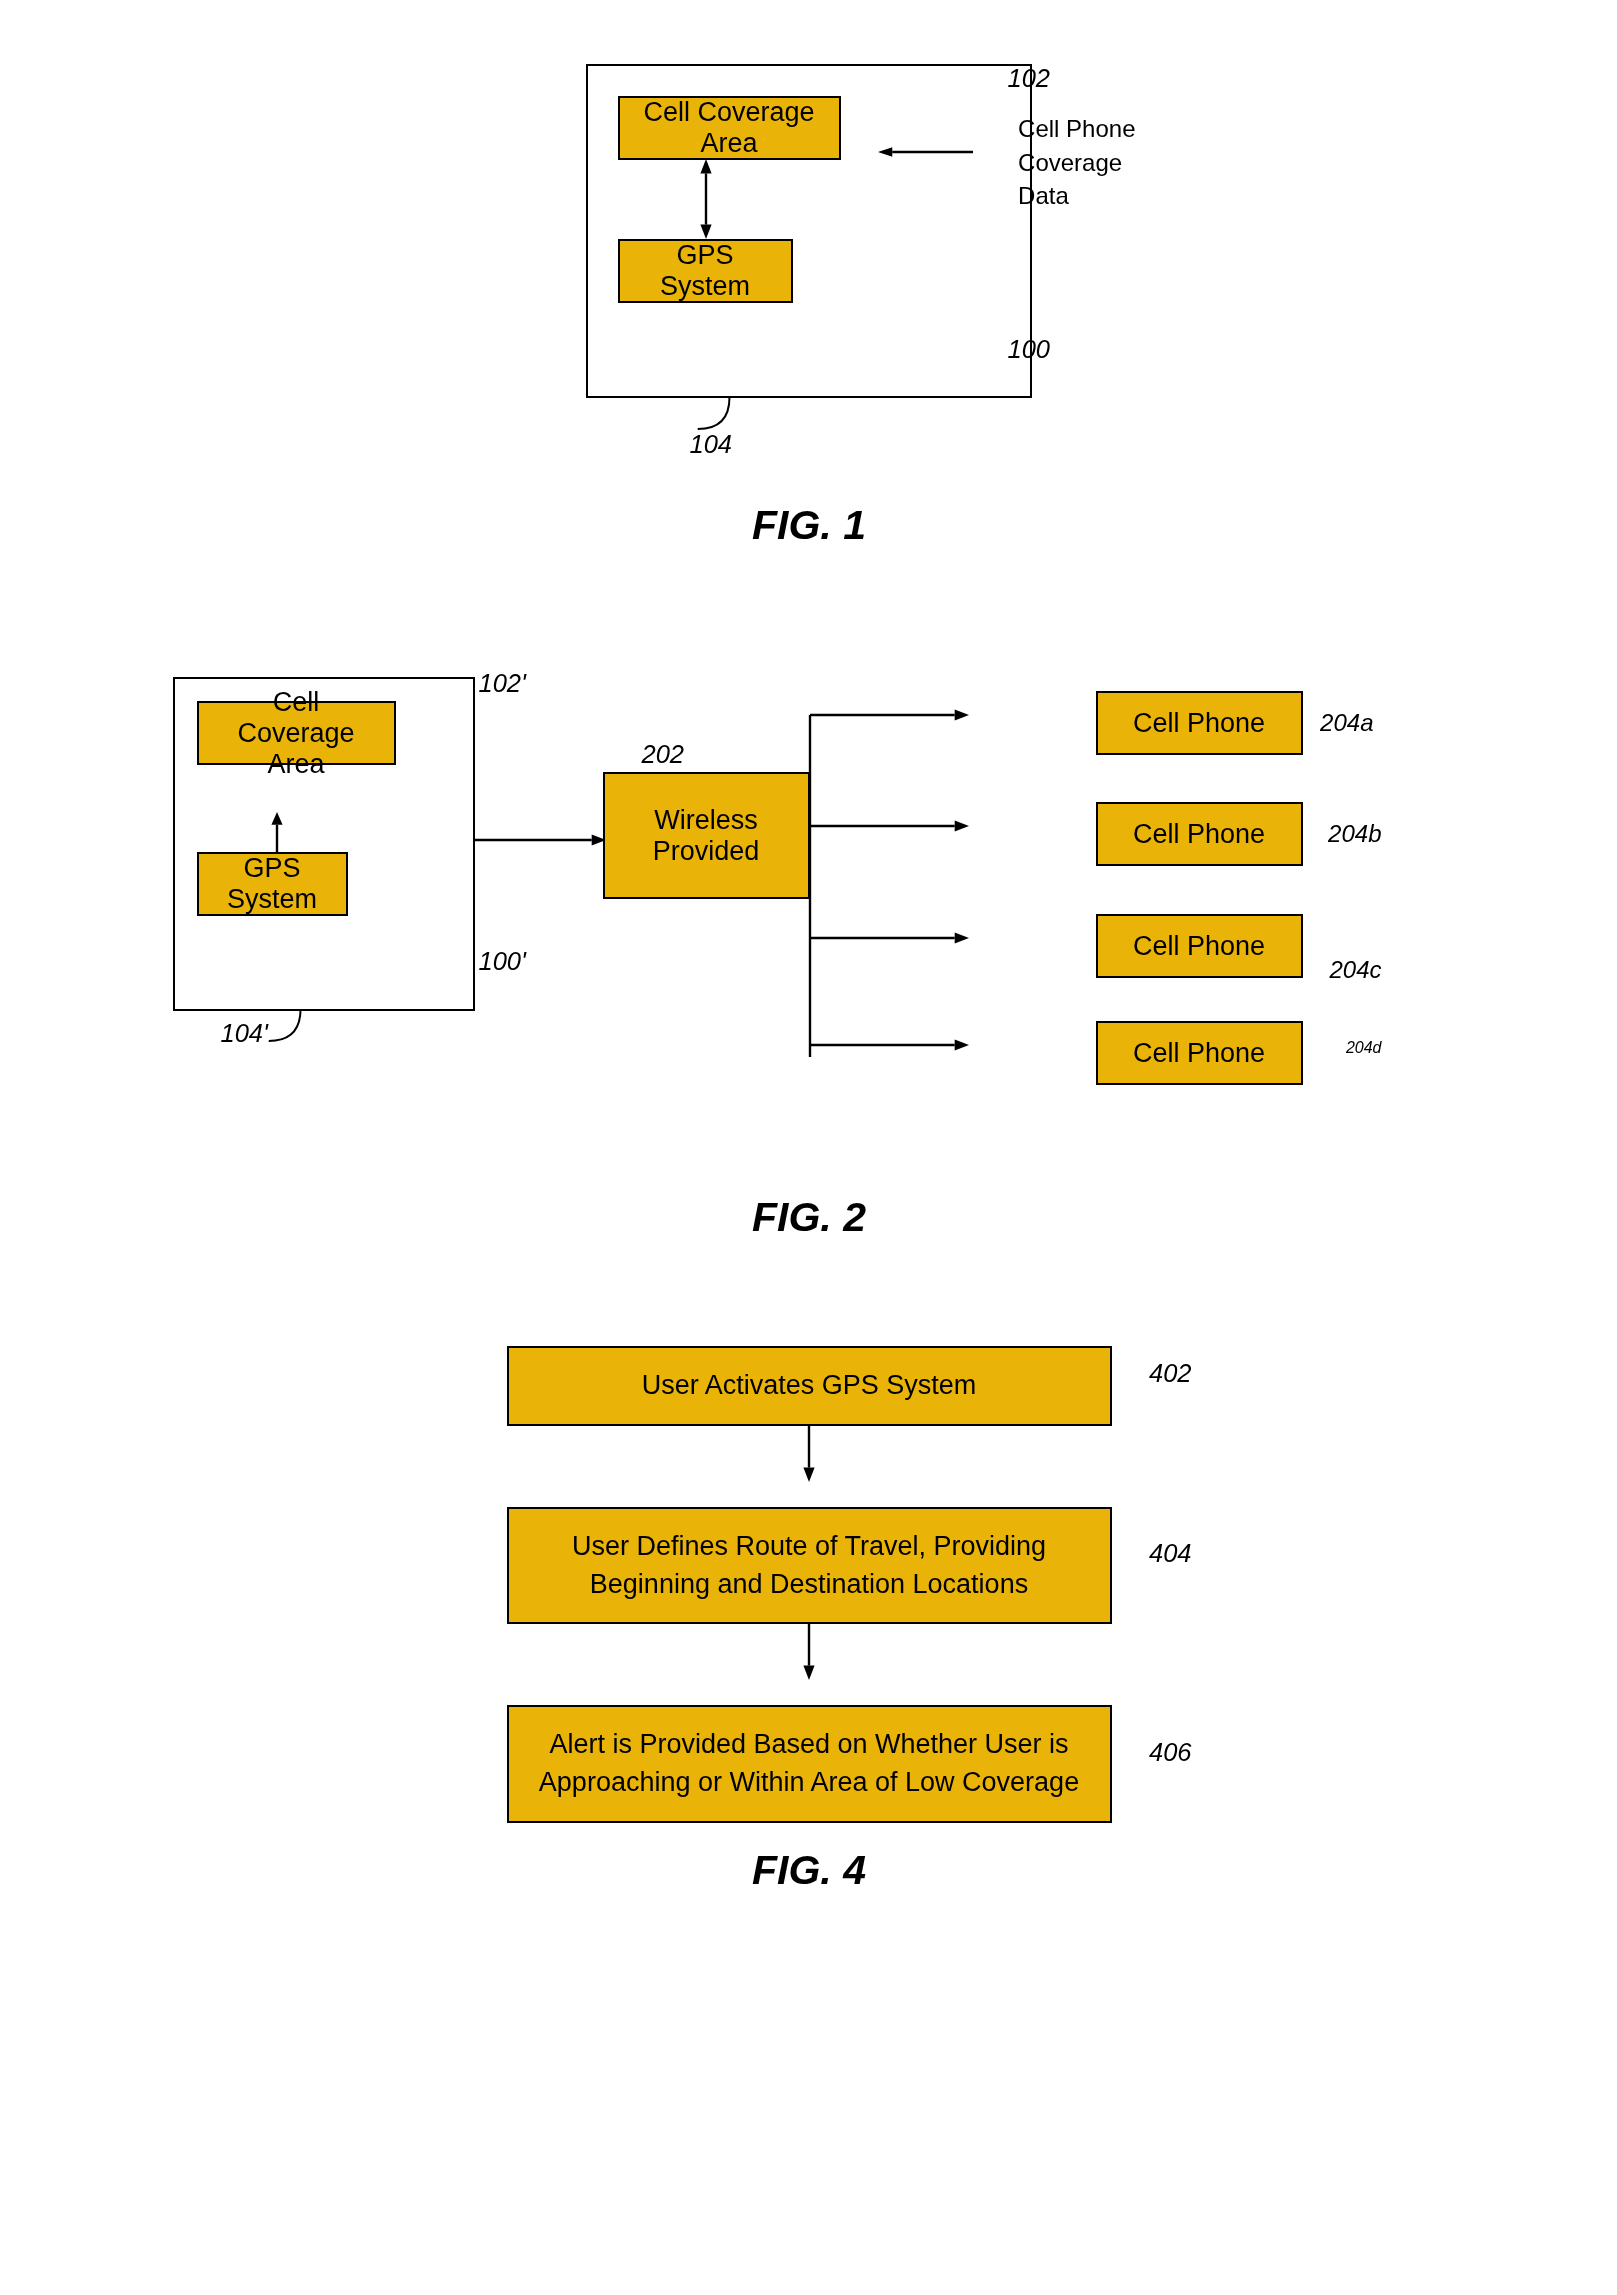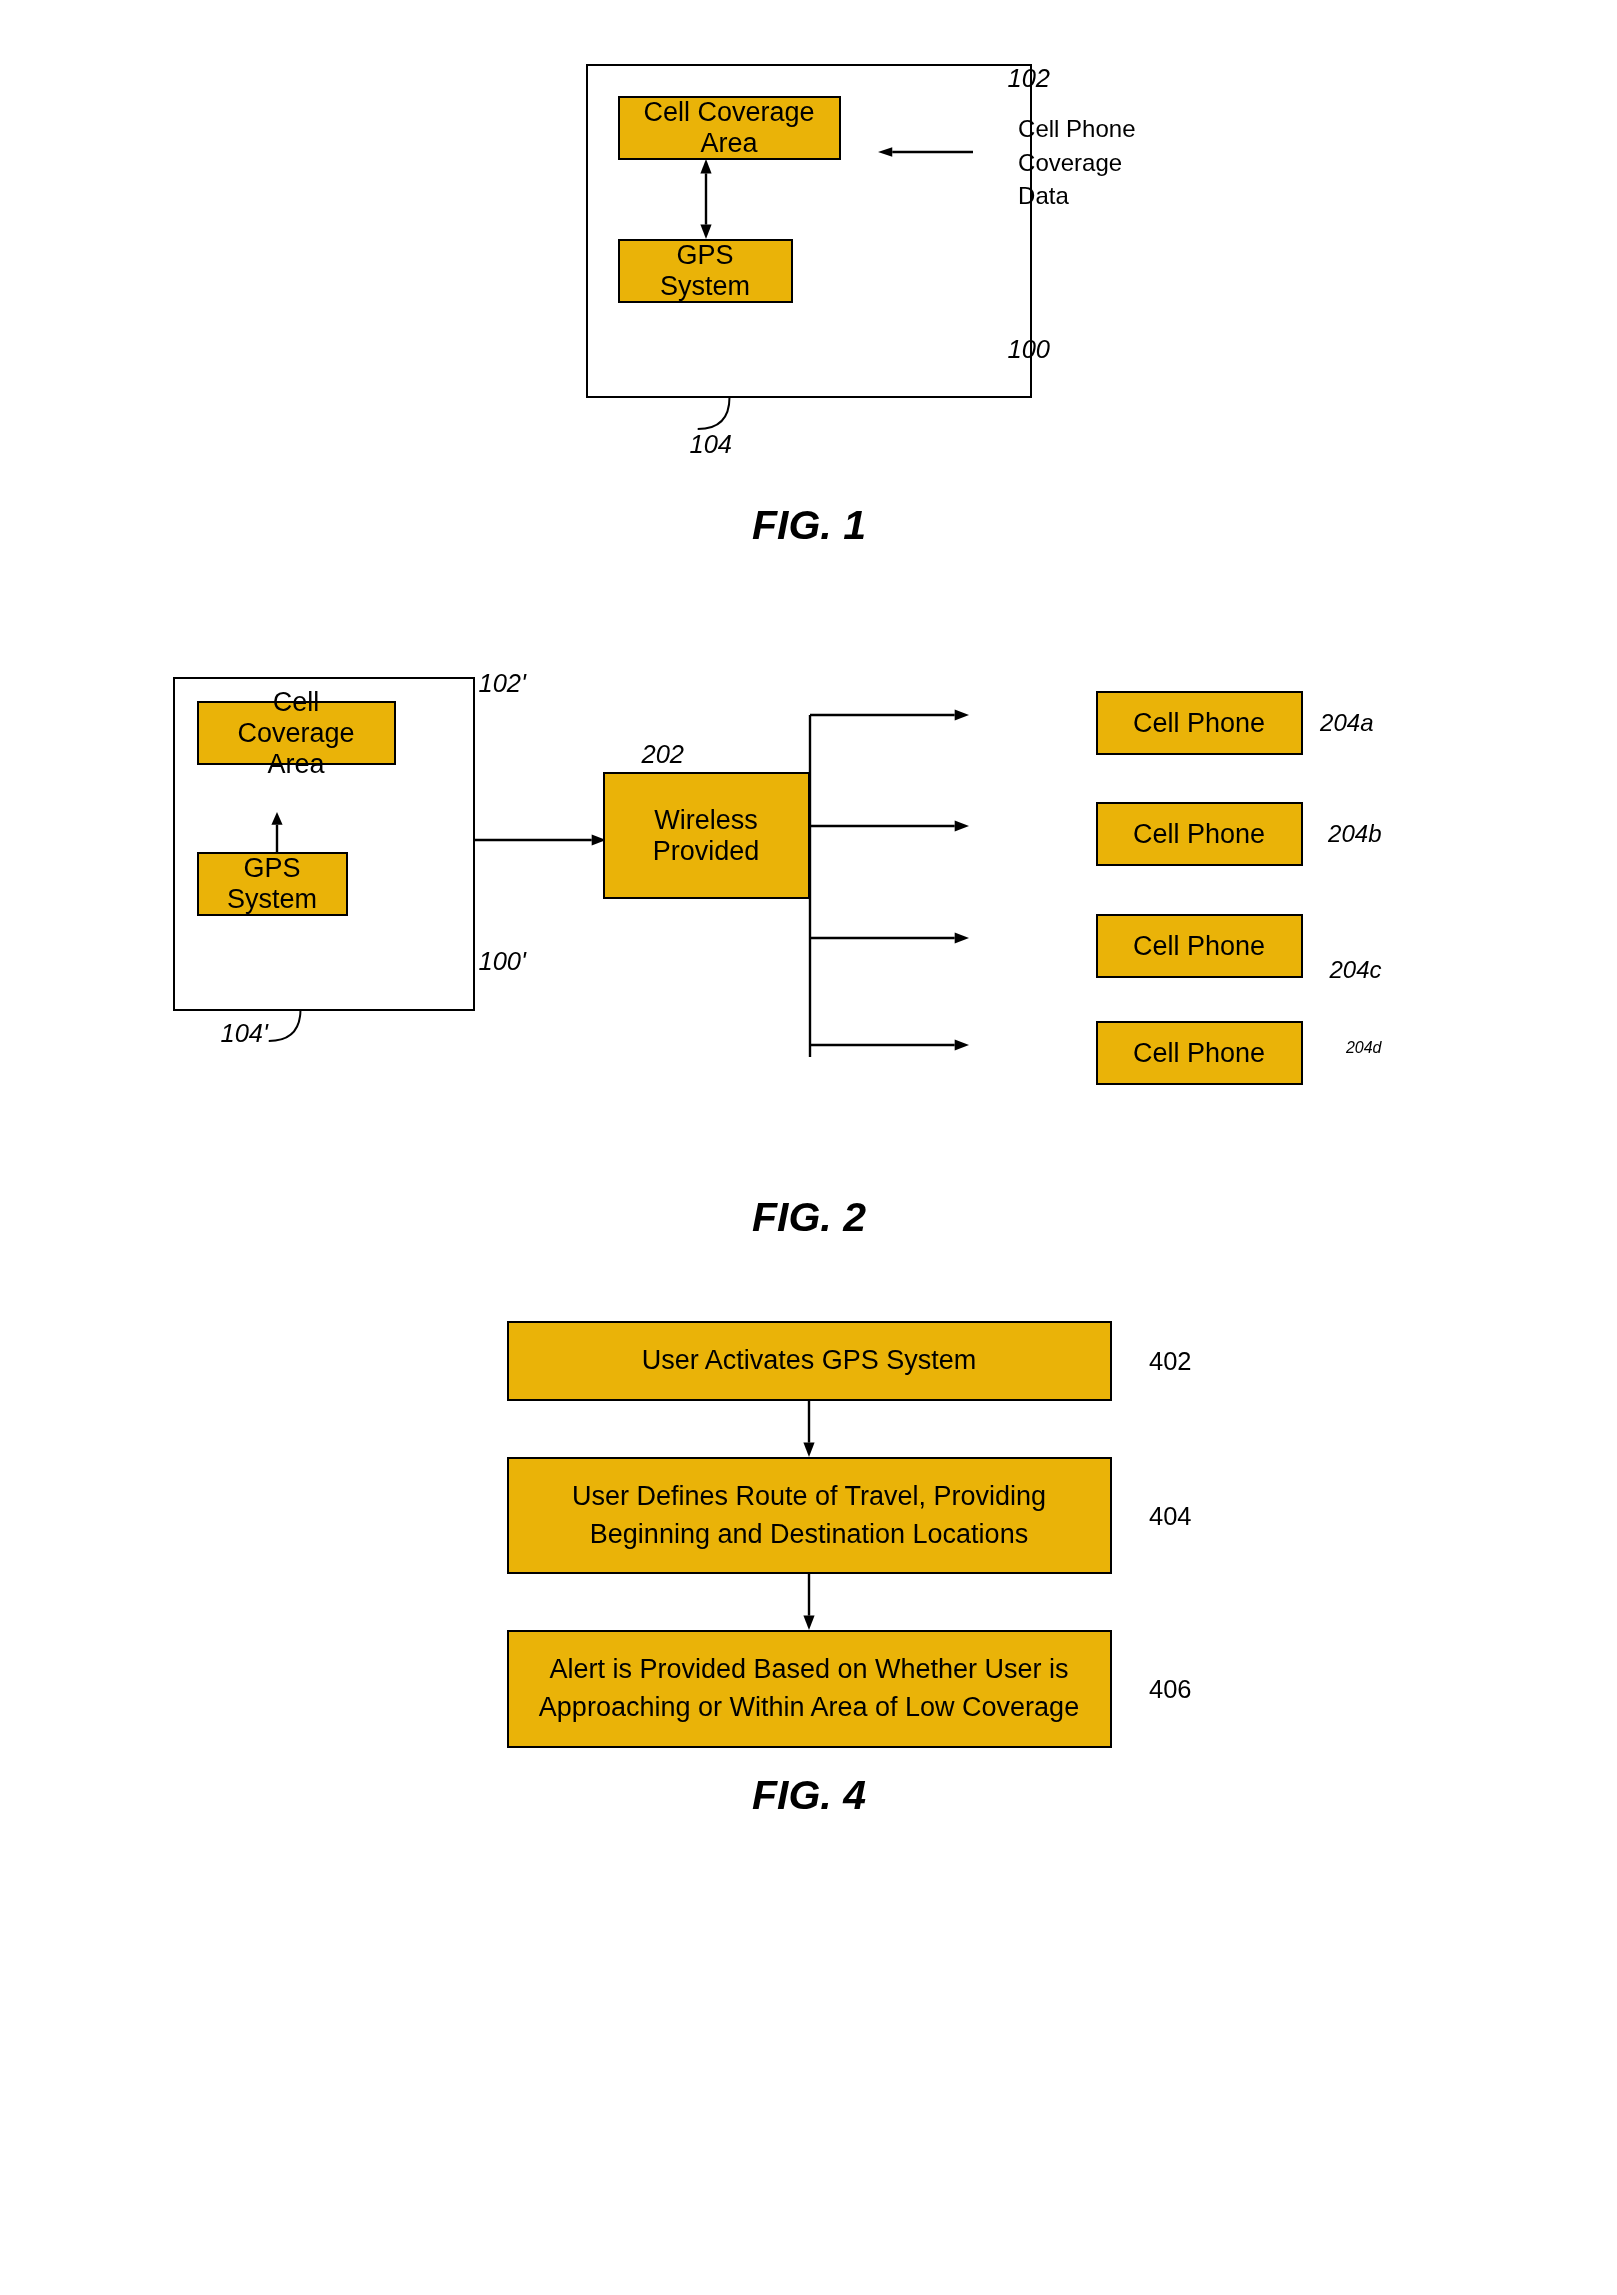--- a/index.html
+++ b/index.html
@@ -190,28 +190,30 @@
       position: relative;
       width: 605px;
     }
 
     .fig4-box {
       width: 100%;
       font-size: 27px;
       padding: 19px 24px;
       text-align: center;
       line-height: 1.4;
+      margin-top: 25px;
     }
 
     .fig4-step-label {
       position: absolute;
       right: -80px;
       top: 50%;
       transform: translateY(-50%);
       font-size: 25.5px;
+      font-style: italic;
     }
 
     .fig4-arrow {
       width: 24px;
       height: 56px;
       margin: 0 auto;
     }
   </style>
 </head>
 <body>

